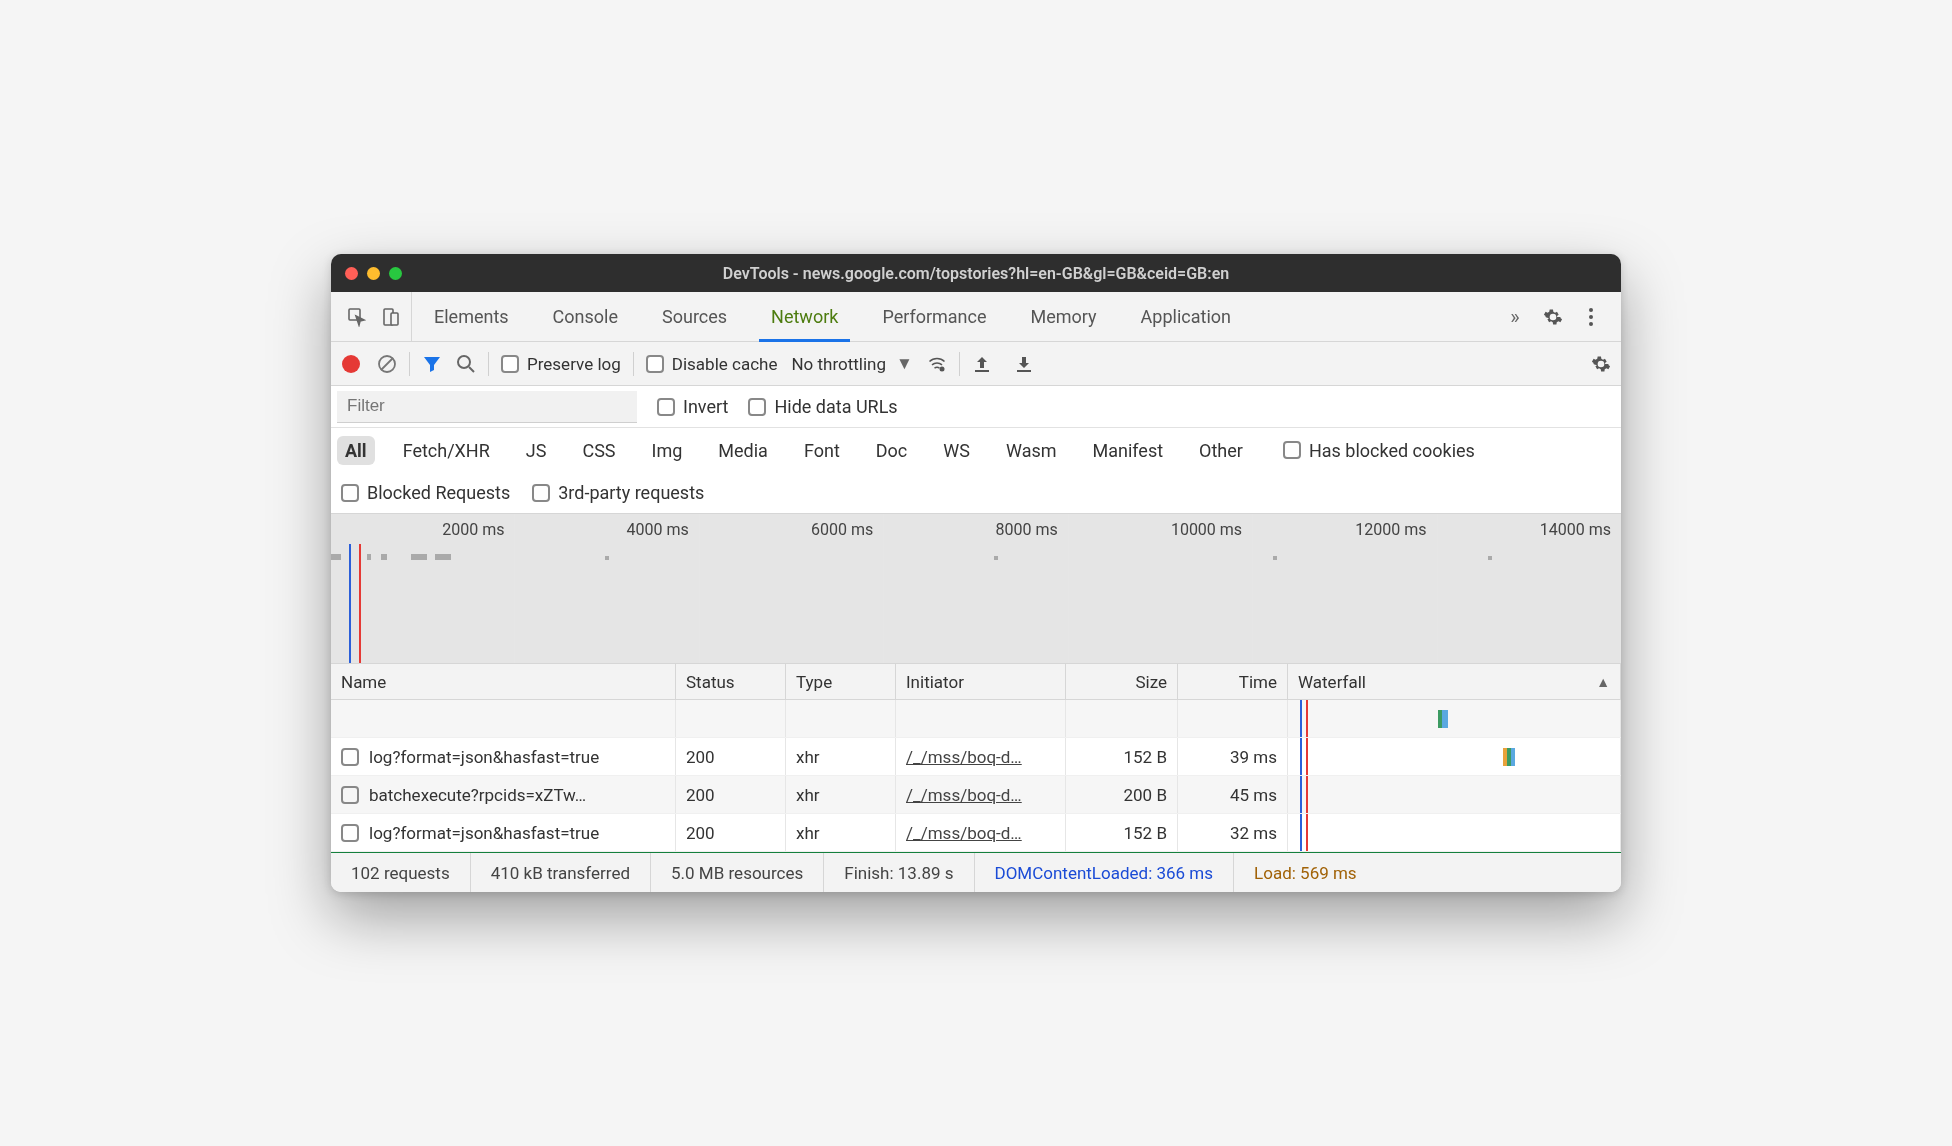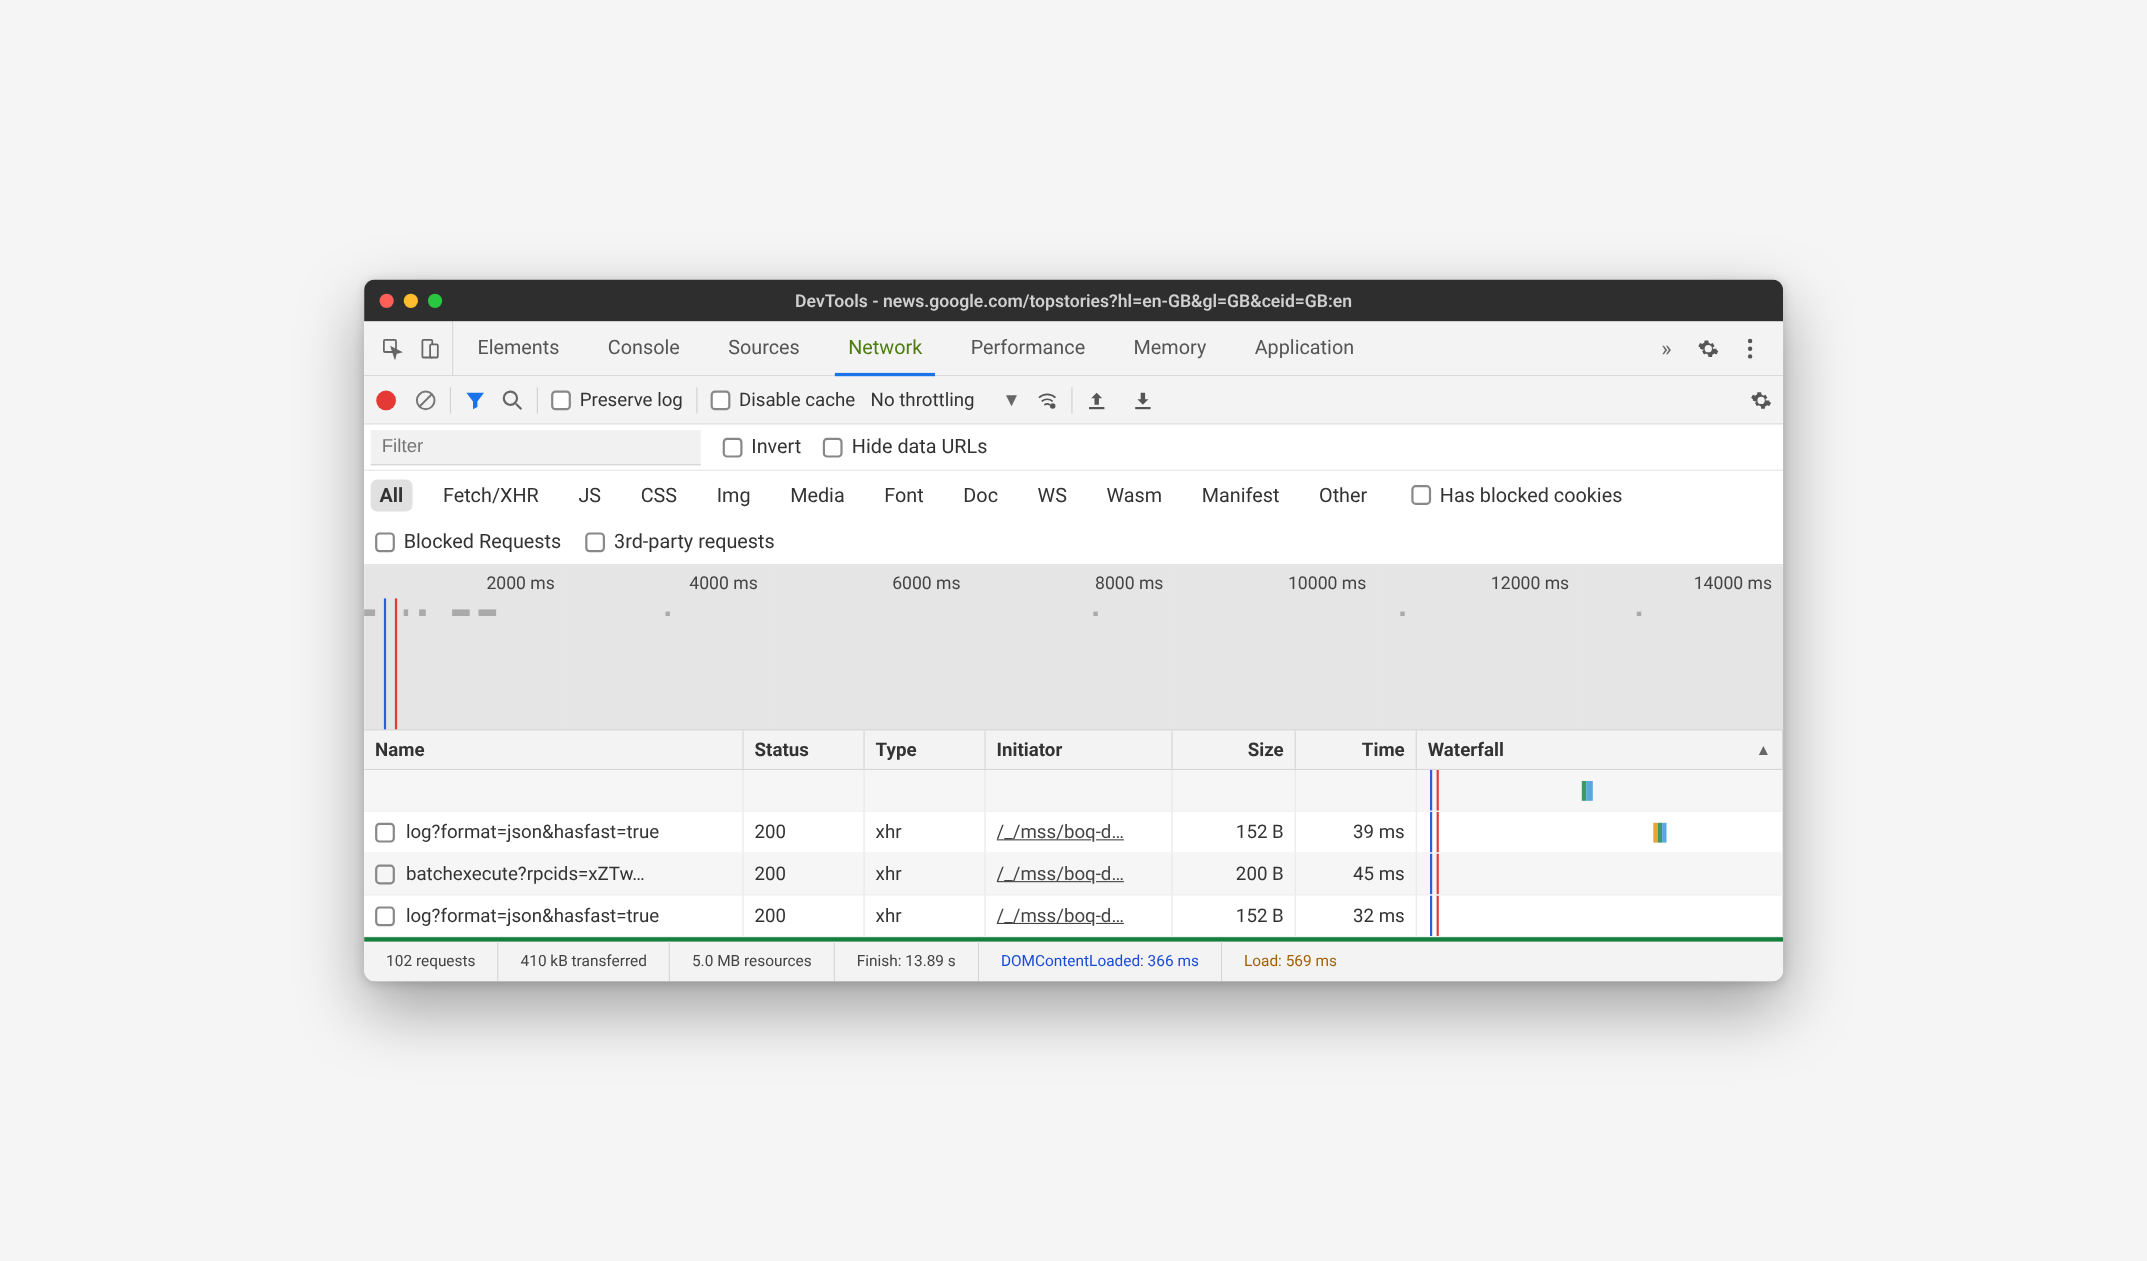--- a/index.html
+++ b/index.html
@@ -80,21 +80,21 @@
   gap: 6px;
 }
 .record-dot { width: 18px; height: 18px; border-radius: 50%; background: #e53935; }
 .tb-sep { width: 1px; height: 24px; background: #d0d0d0; margin: 0 6px; }
 .tb-item { display: flex; align-items: center; gap: 8px; color: #333; font-size: 17px; }
 .checkbox {
   width: 18px; height: 18px;
   border: 2px solid #888; border-radius: 4px;
   background: #fff;
 }
-.throttle-select { display: flex; align-items: center; gap: 25px; font-size: 17px; color: #333; padding: 0 8px;}
+.throttle-select { display: flex; align-items: center; gap: 10px; font-size: 17px; color: #333; padding: 0 8px;}
 .filter-row {
   display: flex;
   align-items: center;
   height: 42px;
   border-bottom: 1px solid #e2e2e2;
   background: #fff;
   padding: 0 6px;
   gap: 20px;
 }
 .filter-input {
@@ -143,21 +143,20 @@
 .timeline-label { position: absolute; top: 6px; right: 10px; font-size: 16px; color: #444; }
 .vline-blue { position:absolute; top:30px; bottom:0; width:2px; background:#2b5fd9; }
 .vline-red { position:absolute; top:30px; bottom:0; width:2px; background:#e53935; }
 .table-header {
   display: flex;
   height: 36px;
   background: #f3f3f3;
   border-bottom: 1px solid #d6d6d6;
   font-size: 17px;
   color: #333;
-  font-weight: bold;
 }
 .th { border-right: 1px solid #d6d6d6; padding: 6px 10px; display:flex; align-items:center; }
 .col-name { width: 345px; }
 .col-status { width: 110px; }
 .col-type { width: 110px; }
 .col-initiator { width: 170px; }
 .col-size { width: 112px; justify-content:flex-end; }
 .col-time { width: 110px; justify-content:flex-end; }
 .col-waterfall { flex: 1; position: relative; }
 .sort-arrow { position:absolute; right:10px; top:50%; transform:translateY(-50%); font-size:14px; color:#666;}
@@ -168,22 +167,22 @@
 .td.col-size, .td.col-time { justify-content:flex-end; }
 .row-chk { width:18px; height:18px; border:2px solid #888; border-radius:4px; margin-right:10px; flex-shrink:0;}
 .initiator-link { color:#444; text-decoration:underline; cursor:pointer; overflow:hidden; text-overflow:ellipsis;}
 .waterfall-cell { position:relative; }
 .wf-vblue { position:absolute; top:0; bottom:0; width:2px; background:#2b5fd9; }
 .wf-vred { position:absolute; top:0; bottom:0; width:2px; background:#e53935; }
 .wf-bar { position:absolute; top:10px; height:18px; }
 .wf-bar .seg { position:absolute; top:0; bottom:0; }
 .status-bar {
   display:flex; align-items:center; height:40px;
-  background:#f3f3f3; border-top:4px solid #15803d;
-  font-size:14px; color:#444;
+  background:#f3f3f3; border-top:1px solid #15803d;
+  font-size:17px; color:#444;
 }
 .status-seg { padding: 0 20px; border-right:1px solid #d6d6d6; height:100%; display:flex; align-items:center;}
 .status-seg:last-child { border-right:none; }
 .status-dcl { color:#1a4bd6; }
 .status-load { color:#a16207; }
 svg { display:block; }
 </style>
 </head>
 <body>
 

